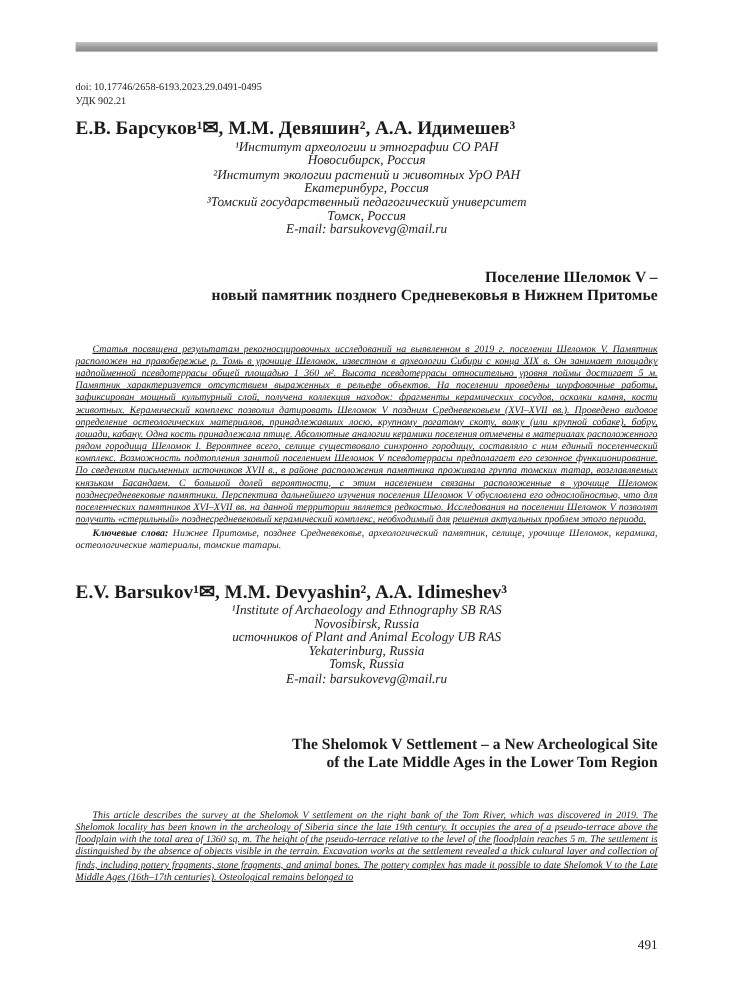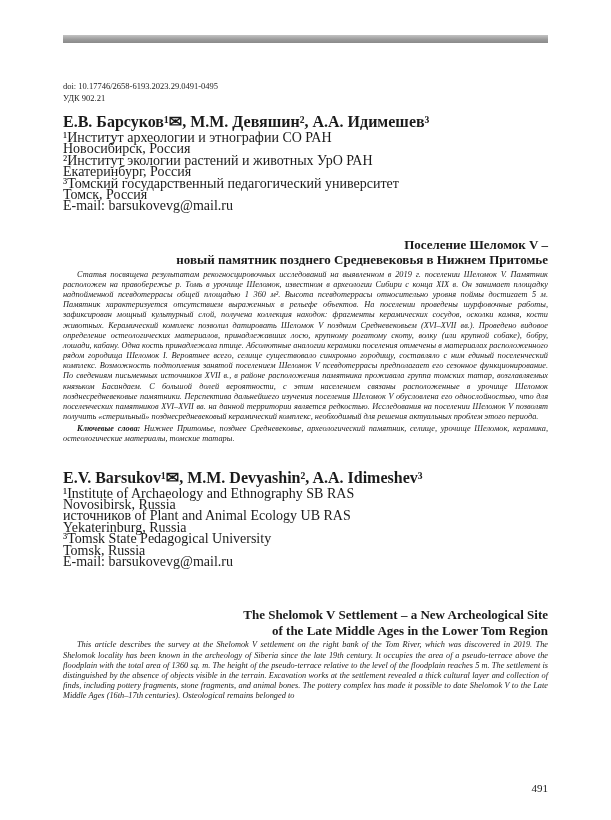--- a/index.html
+++ b/index.html
@@ -21,58 +21,59 @@
     overflow: hidden;
   }
   .content {
     padding: 35px 63px 0 63px;
   }
   .rule-bar {
     height: 8px;
     background: linear-gradient(to bottom, #c3c3c3 0%, #9b9b9b 55%, #8a8a8a 100%);
   }
   .meta {
-    margin-top: 38px;
+    margin-top: 24px;
     font-size: 8.5px;
     line-height: 11.5px;
   }
   .authors {
     margin-top: 11px;
     text-align: left;
     font-weight: bold;
     font-size: 16px;
     line-height: 13px;
   }
   .authors.en-authors {
     margin-top: 26px;
   }
   .affiliations {
     margin-top: 4px;
-    text-align: left;
-    font-size: 14px;
+    text-align: center;
+    font-style: italic;
+    font-size: 11px;
     line-height: 11.4px;
   }
   .title {
     margin-top: 25px;
     text-align: right;
     font-weight: bold;
     font-size: 13px;
     line-height: 15.5px;
   }
   .title.en-title {
     margin-top: 40px;
   }
   .abstract, .keywords {
     text-align: justify;
     font-style: italic;
     font-size: 8.3px;
     line-height: 10.15px;
     text-indent: 14px;
   }
-  .abstract { margin-top: 2px; }
+  .abstract { margin-top: 32px; text-decoration: underline; }
   .keywords { margin-top: 2px; }
   .kw-label { font-weight: bold; }
   .page-number {
     position: absolute;
     right: 63px;
     bottom: 26px;
     font-size: 11px;
   }
 </style>
 </head>
@@ -109,21 +110,20 @@
 
     <p class="keywords"><span class="kw-label">Ключевые слова:</span><span> Нижнее Притомье, позднее Средневековье, археологический памятник, селище, урочище Шеломок, керамика, остеологические материалы, томские татары.</span></p>
 
     <div class="authors en-authors">E.V. Barsukov¹✉, M.M. Devyashin², A.A. Idimeshev³</div>
 
     <div class="affiliations">
       <div>¹Institute of Archaeology and Ethnography SB RAS</div>
       <div>Novosibirsk, Russia</div>
       <div>источников of Plant and Animal Ecology UB RAS</div>
       <div>Yekaterinburg, Russia</div>
-      <div>³Tomsk State Pedagogical University</div>
       <div>Tomsk, Russia</div>
       <div>E-mail: barsukovevg@mail.ru</div>
     </div>
 
     <div class="title en-title">
       <div>The Shelomok V Settlement – a New Archeological Site</div>
       <div>of the Late Middle Ages in the Lower Tom Region</div>
     </div>
 
     <p class="abstract">This article describes the survey at the Shelomok V settlement on the right bank of the Tom River, which was discovered in 2019. The Shelomok locality has been known in the archeology of Siberia since the late 19th century. It occupies the area of a pseudo-terrace above the floodplain with the total area of 1360 sq. m. The height of the pseudo-terrace relative to the level of the floodplain reaches 5 m. The settlement is distinguished by the absence of objects visible in the terrain. Excavation works at the settlement revealed a thick cultural layer and collection of finds, including pottery fragments, stone fragments, and animal bones. The pottery complex has made it possible to date Shelomok V to the Late Middle Ages (16th–17th centuries). Osteological remains belonged to</p>

